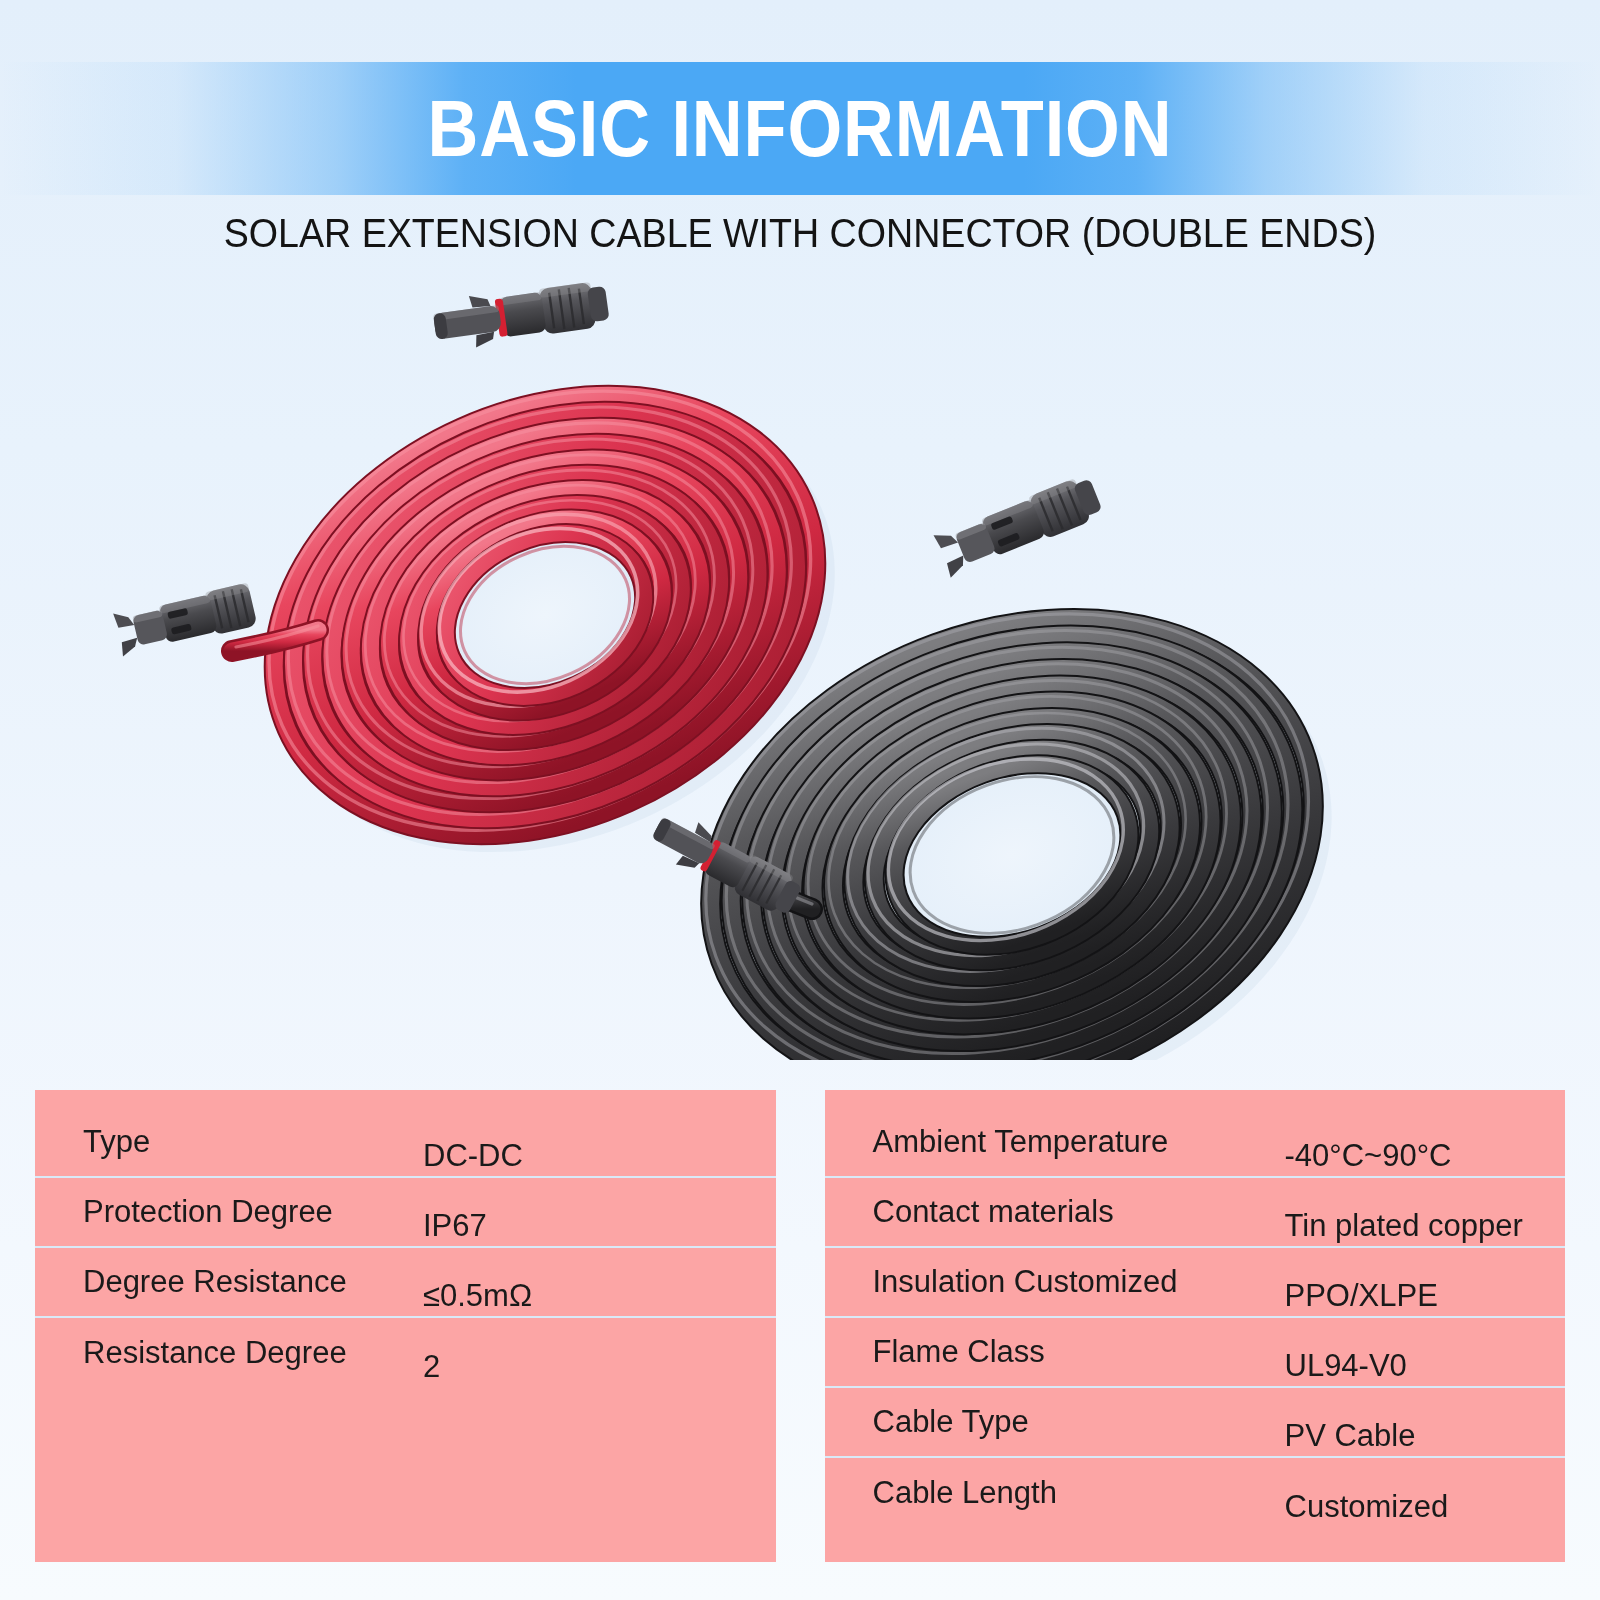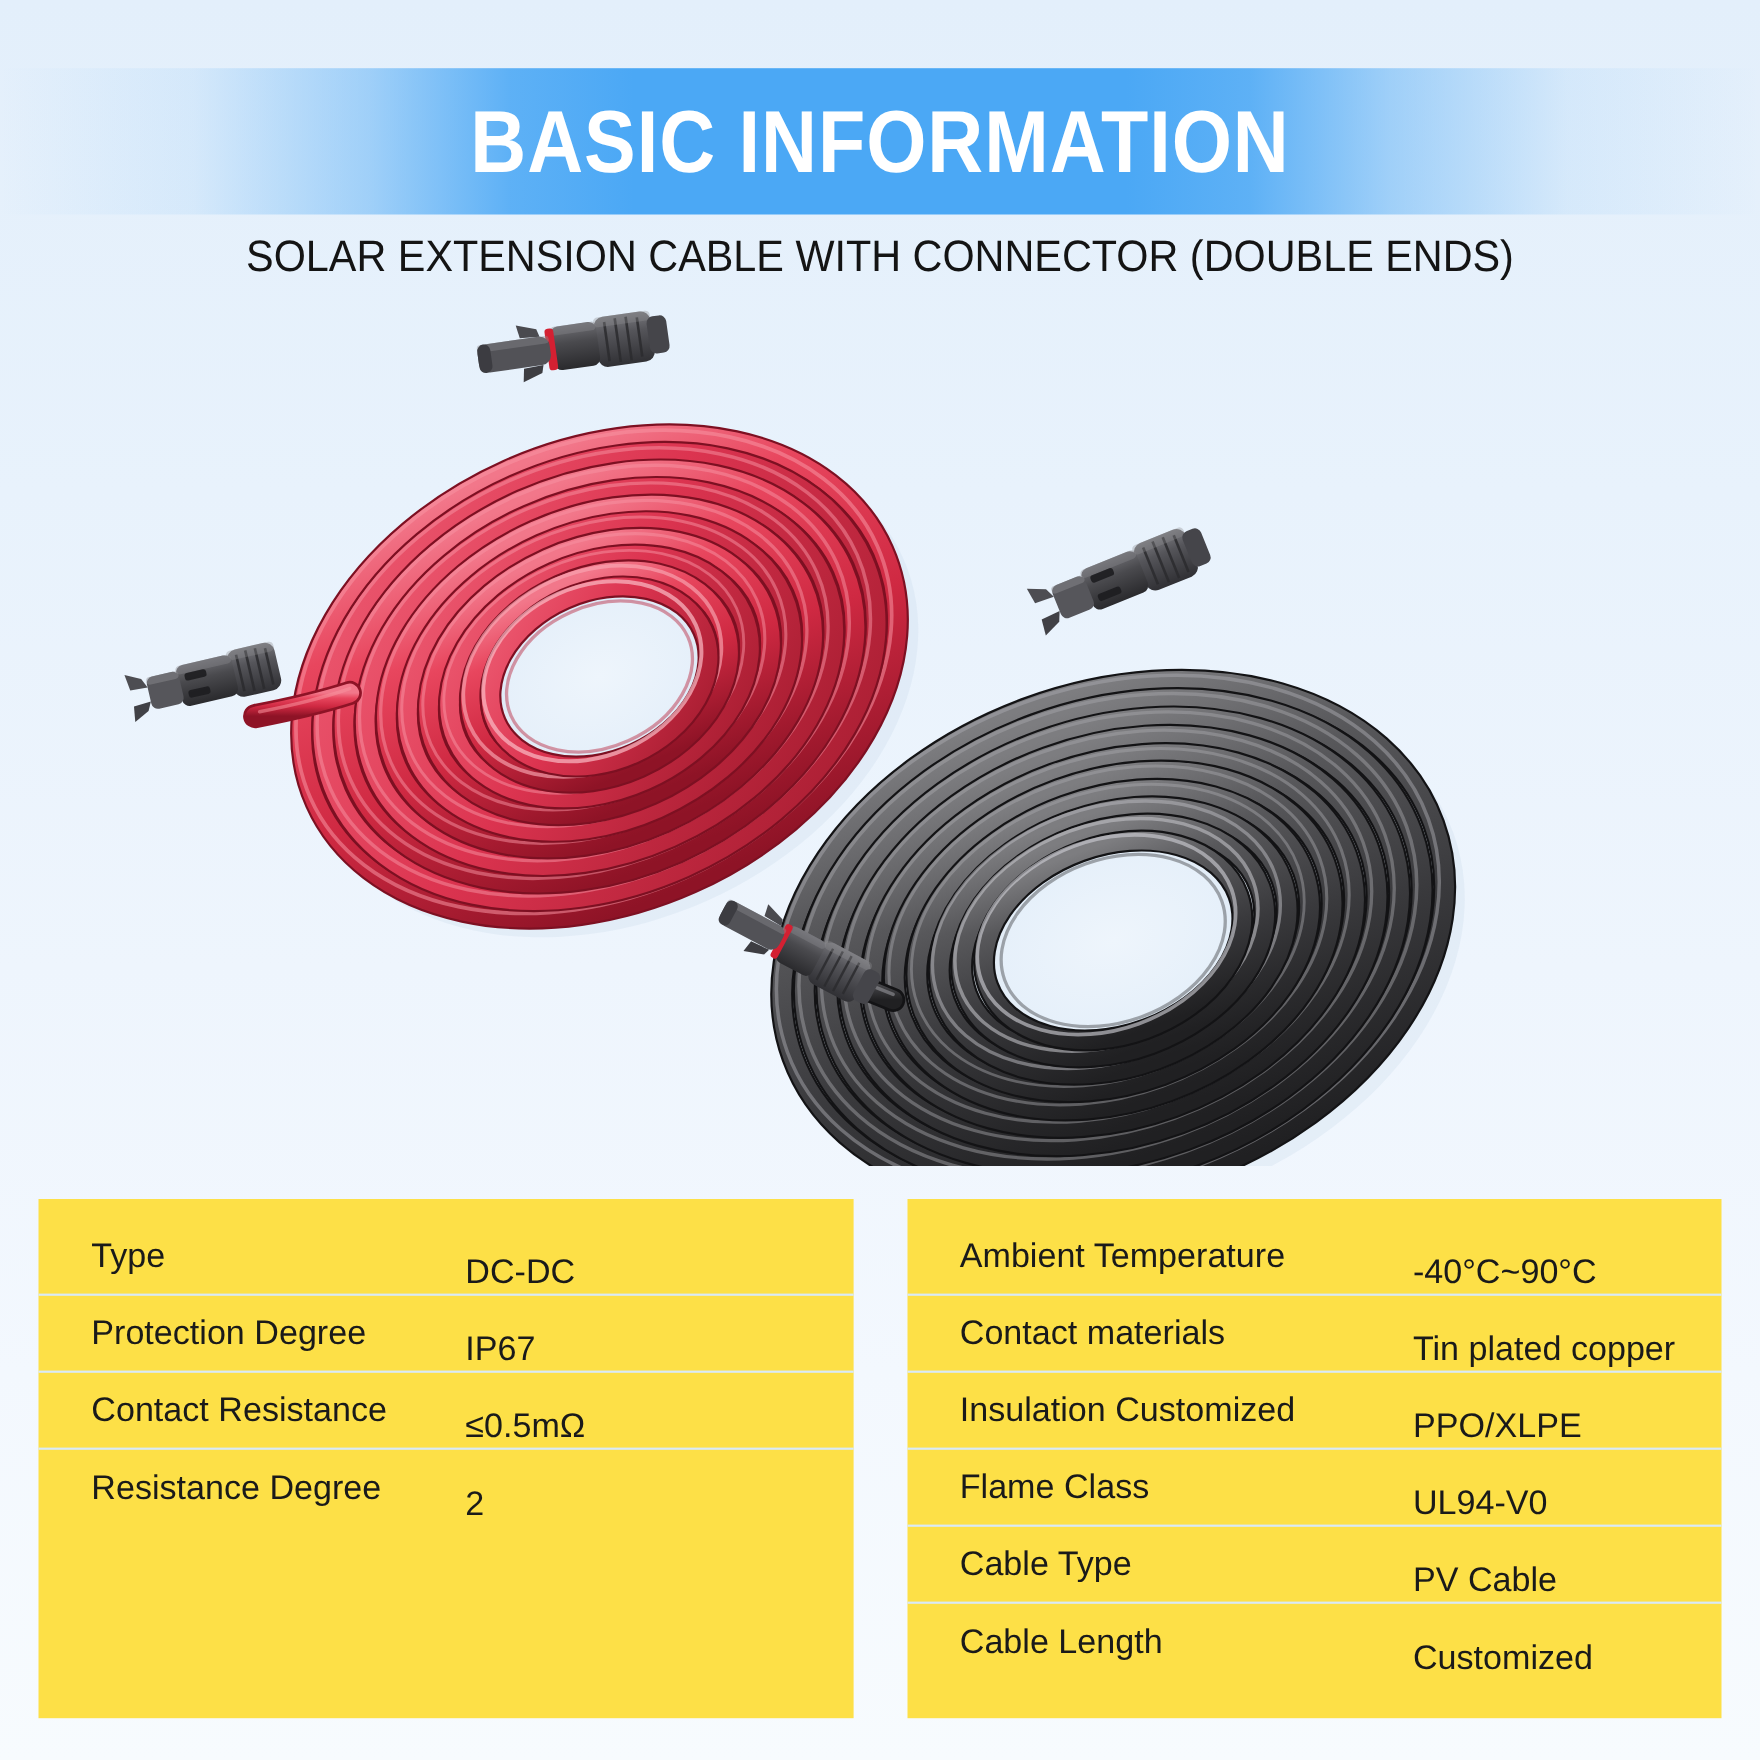--- a/index.html
+++ b/index.html
@@ -66,21 +66,21 @@
 
   
   .spec-wrap {
     position: absolute;
     left: 35px; top: 1090px;
     width: 1530px; height: 472px;
     display: flex;
     gap: 49px;
   }
   .spec-panel {
-    background: #fde047;
+    background: #fca5a5;
     flex: 1 1 0;
     display: flex;
     flex-direction: column;
     padding-top: 18px;
   }
   .spec-row {
     display: flex;
     align-items: center;
     height: 70px;
     border-bottom: 2px solid #d9eaf8;
@@ -364,21 +364,21 @@
   <div class="spec-panel panel-left">
     <div class="spec-row">
       <span class="spec-key">Type</span>
       <span class="spec-val">DC-DC</span>
     </div>
     <div class="spec-row">
       <span class="spec-key">Protection Degree</span>
       <span class="spec-val">IP67</span>
     </div>
     <div class="spec-row">
-      <span class="spec-key">Contact Resistance</span>
+      <span class="spec-key">Degree Resistance</span>
       <span class="spec-val">≤0.5mΩ</span>
     </div>
     <div class="spec-row">
       <span class="spec-key">Resistance Degree</span>
       <span class="spec-val">2</span>
     </div>
   </div>
 
   <div class="spec-panel panel-right">
     <div class="spec-row">

